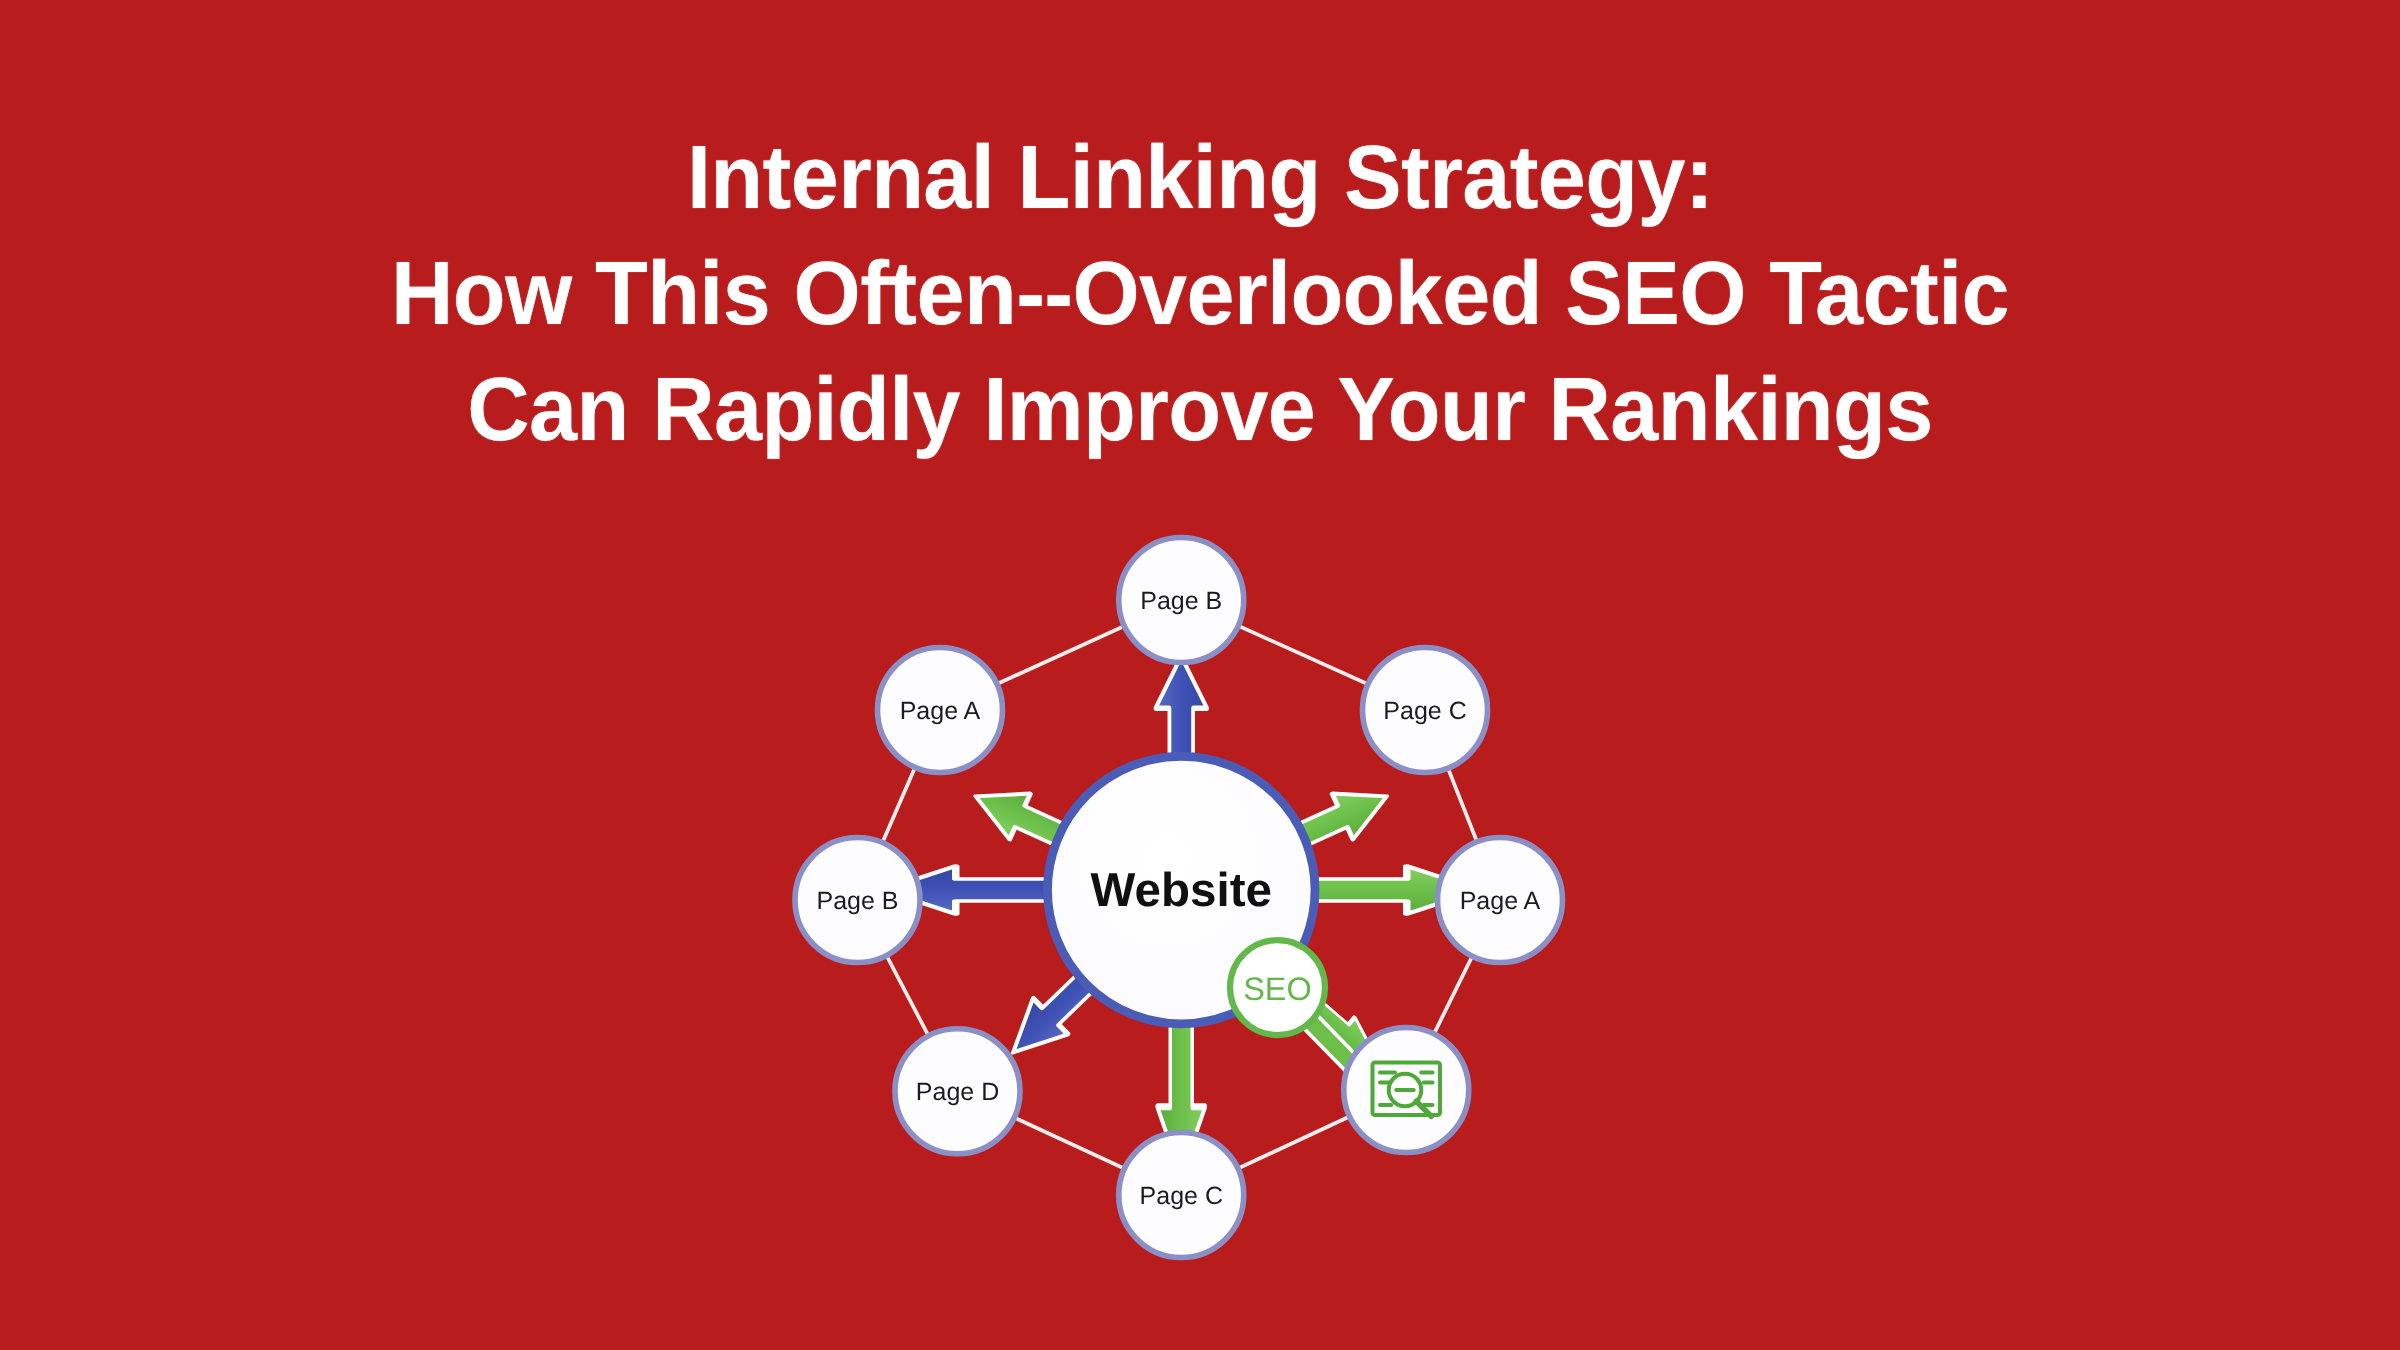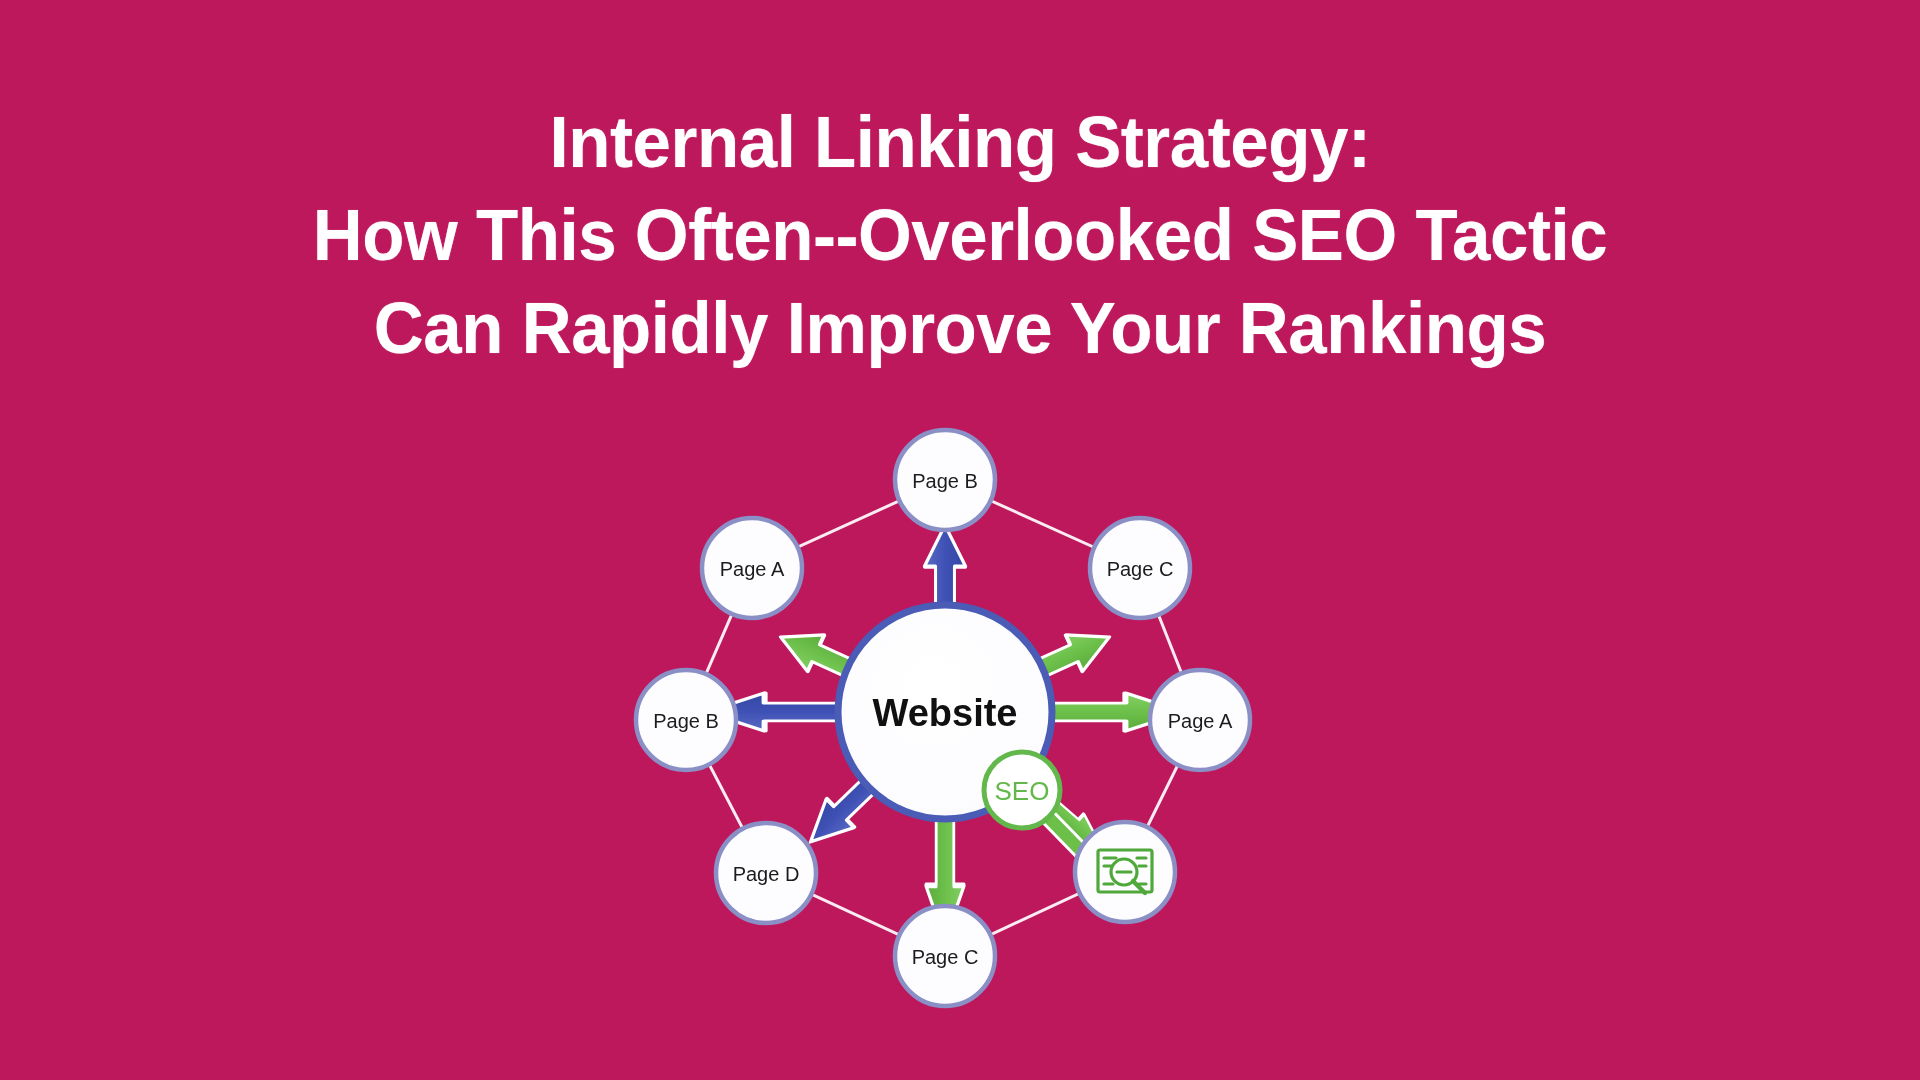--- a/index.html
+++ b/index.html
@@ -79,21 +79,21 @@
     font-family: "Liberation Sans", sans-serif;
     font-size: 26px;
     fill: #62b84a;
     text-anchor: middle;
     dominant-baseline: central;
   }
 </style>
 </head>
 <body style="background: rgb(0, 0, 0);">
 
-<div id="stage" style="background: #be185d;">
+<div id="stage" style="background: #b91c1c;">
 
   <div id="title-block" style="color: rgb(255, 255, 255);">
     <span class="tline">Internal Linking Strategy:</span>
     <span class="tline">How This Often--Overlooked SEO Tactic</span>
     <span class="tline">Can Rapidly Improve Your Rankings</span>
   </div>
 
   <div id="diagram-wrap">
     <svg id="diagram-svg" viewBox="0 0 1920 1080" xmlns="http://www.w3.org/2000/svg">
 

